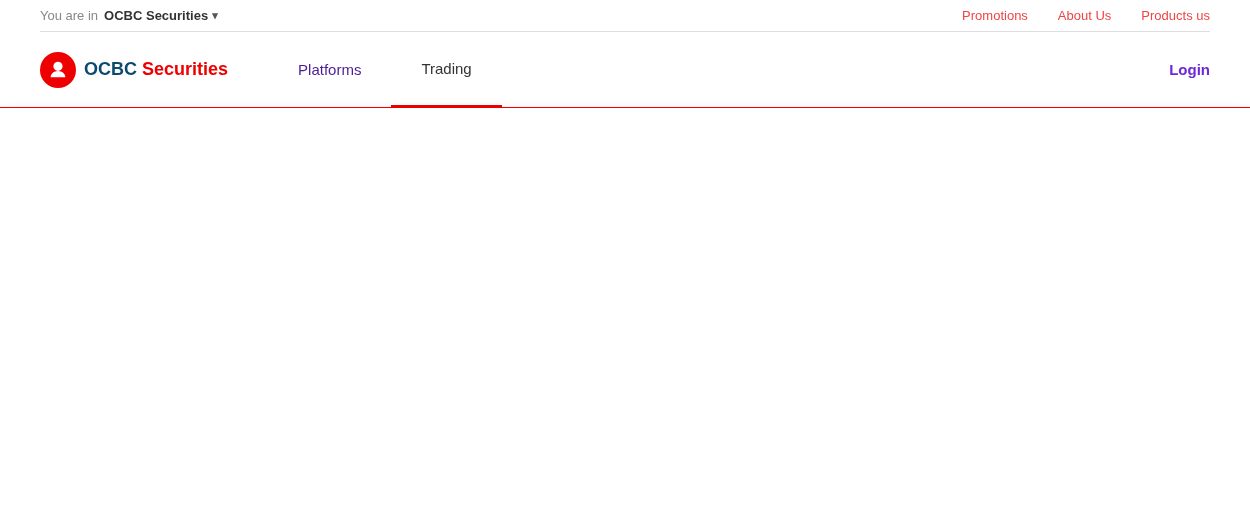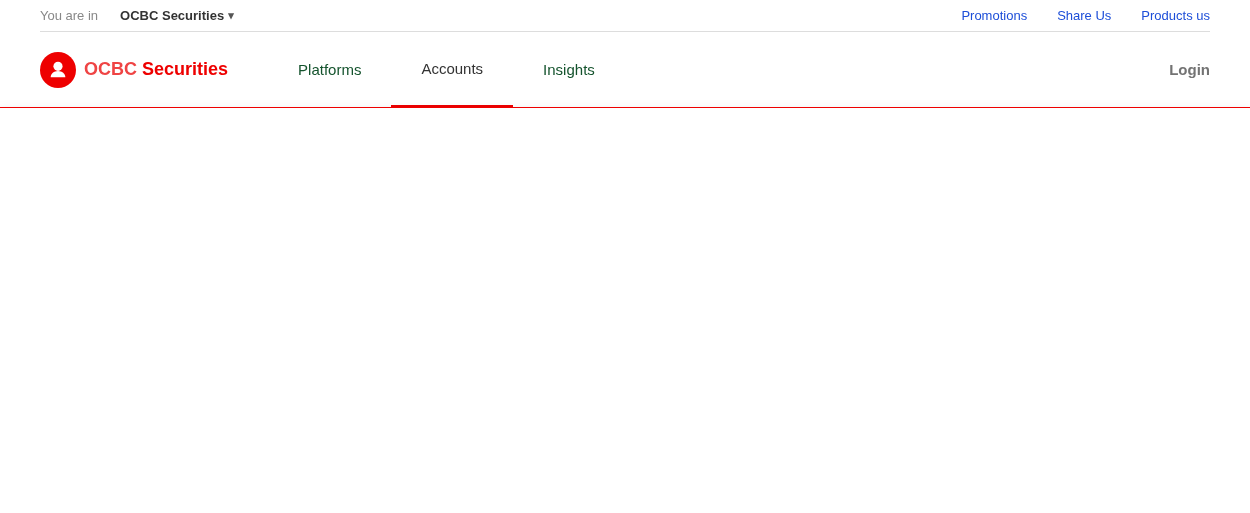--- a/index.html
+++ b/index.html
@@ -7,26 +7,26 @@
 
     
     .top-bar {
       display: flex;
       justify-content: space-between;
       align-items: center;
       padding: 8px 40px;
       font-size: 13px;
       color: #555;
     }
-    .top-bar-left { display: flex; align-items: center; gap: 22px; }
+    .top-bar-left { display: flex; align-items: center; gap: 6px; }
     .you-are-in { color: #888; }
     .brand-link { color: #333; font-weight: bold; display: flex; align-items: center; gap: 4px; }
     .brand-link .chevron { font-size: 11px; color: #555; }
     .top-bar-right { display: flex; gap: 30px; }
-    .top-bar-right a { color: #1d4ed8; text-decoration: none; font-size: 13px; }
+    .top-bar-right a { color: #ef4444; text-decoration: none; font-size: 13px; }
 
     
     .divider { height: 1px; background: #ddd; margin: 0 40px; }
 
     
     .main-nav {
       display: flex;
       align-items: center;
       padding: 0 40px;
       border-bottom: 1px solid #e0e0e0;
@@ -44,29 +44,29 @@
       margin-right: 8px;
     }
     .logo-circle svg { width: 22px; height: 22px; }
     .logo-text { font-size: 18px; font-weight: bold; color: #333; }
     .logo-text span { color: #e00; }
 
     .nav-items { display: flex; align-items: center; gap: 0; flex: 1; }
     .nav-item {
       padding: 28px 30px;
       font-size: 15px;
-      color: #14532d;
+      color: #4c1d95;
       cursor: pointer;
       position: relative;
       white-space: nowrap;
     }
     .nav-item.active { color: #333; border-bottom: 2px solid #e00; }
 
     .login-btn {
-      color: #737373;
+      color: #6d28d9;
       font-size: 15px;
       font-weight: bold;
       cursor: pointer;
       padding: 28px 0 28px 30px;
     }
 
     
     .dropdown-panel {
       position: absolute;
       top: 100%;
@@ -156,44 +156,43 @@
 <div class="top-bar">
   <div class="top-bar-left">
     <span class="you-are-in">You are in</span>
     <span class="brand-link">
       <span>OCBC Securities</span>
       <span class="chevron">▾</span>
     </span>
   </div>
   <div class="top-bar-right">
     <a>Promotions</a>
-    <a>Share Us</a>
+    <a>About Us</a>
     <a>Products us</a>
   </div>
 </div>
 
 <div class="divider"></div>
 
 <div class="main-nav">
   <div class="logo-area">
     <div class="logo-circle">
       <svg viewBox="0 0 24 24" fill="white">
         <circle cx="12" cy="8" r="5" fill="white"></circle>
         <path d="M4 20c0-4 3.6-7 8-7s8 3 8 7" fill="white"></path>
       </svg>
     </div>
     <div class="logo-text">
-      <span style="color:#ef4444">OCBC</span><span> Securities</span>
+      <span style="color:#0c4a6e">OCBC</span><span> Securities</span>
     </div>
   </div>
 
   <div class="nav-items">
     <div class="nav-item">Platforms</div>
-    <div class="nav-item active">Accounts</div>
-    <div class="nav-item">Insights</div>
+    <div class="nav-item active">Trading</div>
   </div>
 
   <div class="login-btn">Login</div>
 
   <div class="dropdown-panel">
     <div class="dropdown-grid">
 
       <div class="dropdown-item">
         <div class="dropdown-category">Securities</div>
         <div class="dropdown-link">

